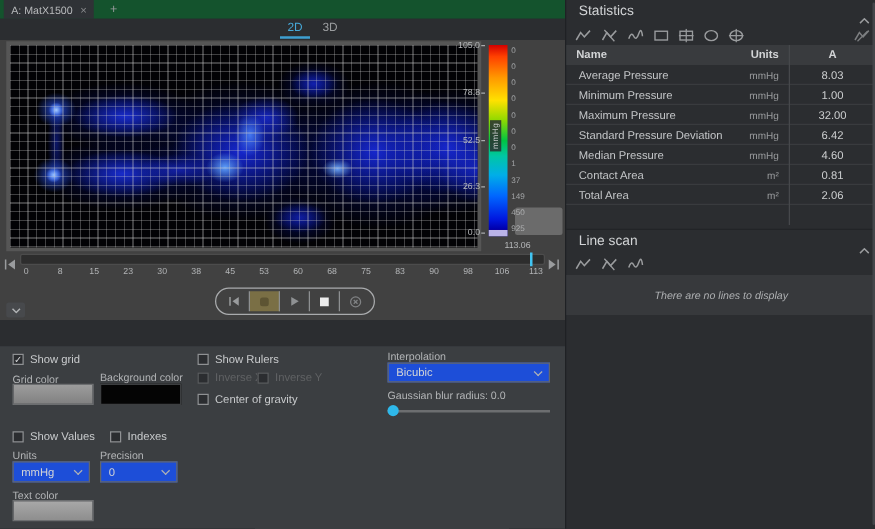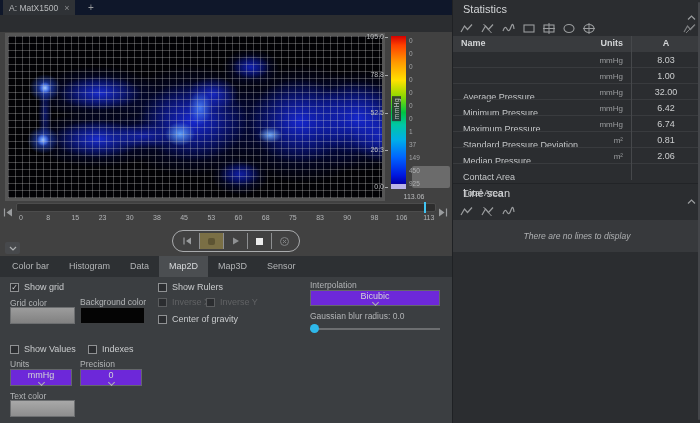--- a/index.html
+++ b/index.html
@@ -1,21 +1,21 @@
 <!DOCTYPE html>
 <html><head>
 <meta charset="utf-8">
 <style>
   * { margin:0; padding:0; box-sizing:border-box; }
   html,body { width:700px; height:423px; background:#2b2d30; font-family:"Liberation Sans",sans-serif; overflow:hidden; }
   .app { position:relative; width:700px; height:423px; color:#c7c9cb; }
 
   
   .left { position:absolute; left:0; top:0; width:452px; height:423px; }
-  .tabbar { position:absolute; left:0; top:0; width:460px; height:15px; background:#0f172a; }
+  .tabbar { position:absolute; left:0; top:0; width:460px; height:15px; background:#14532d; }
   .doc-tab { position:absolute; left:3px; top:0; height:15px; padding:0 6px; background:#2f3236; display:flex; align-items:center; gap:6px; font-size:8.5px; color:#b9bbbd; }
   .doc-tab .x { color:#8a8c8e; font-size:9px; }
   .add-tab { position:absolute; left:84px; top:1px; width:14px; height:13px; text-align:center; line-height:13px; font-size:10px; color:#9a9c9e; }
   .viewswitch { position:absolute; left:0; top:15px; width:452px; height:17px; background:#2b2d30; }
   .vtab { position:absolute; top:1px; height:15px; width:24px; text-align:center; font-size:9.5px; line-height:14px; color:#9a9c9e; }
   .vtab.active { color:#46a8d8; border-bottom:2px solid #3e9fd0; }
 
   .map-region { position:absolute; left:0; top:32px; width:452px; height:224px; background:#414141; }
 
   .map-frame { position:absolute; left:5px; top:1px; width:380px; height:168px; background:#565656; padding:3px; }
@@ -89,37 +89,37 @@
   .ptab.active { background:#4b4e51; color:#d8dadc; }
   .settings { position:absolute; left:0; top:277px; width:452px; height:146px; background:#3b3e41; }
 
   .cbrow { position:absolute; display:flex; align-items:center; gap:5px; }
   .cbx { width:9px; height:9px; border:1px solid #8f9193; background:#2b2d30; flex:0 0 auto; font-size:8px; line-height:8px; text-align:center; color:#d2d4d6; }
   .cbrow .lbl { font-size:9px; color:#c9cbcd; }
   .cbrow.disabled .cbx { border-color:#5b5d5f; }
   .cbrow.disabled .lbl { color:#606264; }
   .field-lbl { position:absolute; font-size:8.5px; color:#b2b4b6; }
   .swatch { position:absolute; border:1px solid #6c6e70; }
-  .sel { position:absolute; background:#6d28d9; border:1px solid #64676a; display:flex; align-items:center; justify-content:space-between; padding:0 6px; font-size:9px; color:#d2d4d6;flex-direction:column; }
+  .sel { position:absolute; background:#1d4ed8; border:1px solid #64676a; display:flex; align-items:center; justify-content:space-between; padding:0 6px; font-size:9px; color:#d2d4d6; }
   .chev { width:5px; height:5px; border-right:1px solid #b0b2b4; border-bottom:1px solid #b0b2b4; transform:rotate(45deg); margin-top:-2px; }
   .slider-track { position:absolute; left:310px; top:328px; width:130px; height:2px; background:#6c6e70; }
   .slider-handle { position:absolute; left:310px; top:324px; width:9px; height:9px; border-radius:50%; background:#2eb8ea; }
 
   
   .right { position:absolute; left:452px; top:0; width:248px; height:423px; background:#2b2d30; border-left:1px solid #1f2124; }
   .sec-title { position:absolute; left:10px; font-size:11px; color:#d2d4d6; }
   .sec-chev { position:absolute; left:234px; }
   .icon { display:inline-flex; }
   .icons-row { position:absolute; display:flex; gap:8px; align-items:center; }
   .stat-head { position:absolute; left:0; top:36px; width:248px; height:16px; background:#393b3e; font-weight:bold; font-size:9px; color:#d2d4d6; }
   .stat-head .h-name { position:absolute; left:8px; top:2px; }
   .stat-head .h-units { position:absolute; right:78px; top:2px; }
   .stat-head .h-a { position:absolute; left:178px; top:2px; width:70px; text-align:center; }
   .stat-row { position:absolute; left:0; width:248px; height:16px; border-bottom:1px solid #393b3e; }
-  .sr-name { position:absolute; left:10px; top:3px; font-size:9px; color:#c4c6c8;margin-top:37px; }
+  .sr-name { position:absolute; left:10px; top:3px; font-size:9px; color:#c4c6c8; }
   .sr-units { position:absolute; right:78px; top:4px; font-size:8px; color:#9a9c9e; }
   .sr-val { position:absolute; left:178px; top:3px; width:70px; text-align:center; font-size:9px; color:#cccecf; }
   .col-div { position:absolute; left:178px; top:36px; width:1px; height:144px; background:#46484b; }
   .ls-sep { position:absolute; left:0; top:183px; width:248px; height:1px; background:#222427; }
   .ls-empty { position:absolute; left:0; top:220px; width:248px; height:32px; background:#37393c; display:flex; align-items:center; justify-content:center; }
   .ls-empty span { font-style:italic; font-size:8.5px; color:#aeb0b2; }
   .scrollbar { position:absolute; left:245px; top:2px; width:2px; height:418px; background:#44464a; border-radius:1px; }
 </style>
 </head>
 <body>
@@ -129,20 +129,24 @@
   <div class="left">
 
     <div class="tabbar">
       <div class="doc-tab">
         <span>A: MatX1500</span>
         <span class="x">×</span>
       </div>
       <div class="add-tab">+</div>
     </div>
 
+    <div class="viewswitch">
+      <div class="vtab active" style="left:224px">2D</div>
+      <div class="vtab" style="left:252px">3D</div>
+    </div>
 
     <div class="map-region">
 
       <div class="map-frame">
         <div class="heatmap"></div>
       </div>
 
       <div class="colorbar"></div>
       <div class="cb-scale" style="top:1px">105.0</div>
       <div class="cb-scale" style="top:39px">78.8</div>
@@ -226,28 +230,20 @@
         </div>
       </div>
 
       <div class="collapse-btn">
         <svg width="8" height="5" viewBox="0 0 8 5">
             <polyline points="1,1 4,4 7,1" fill="none" stroke="#aeb0b2" stroke-width="1.2"></polyline>
           </svg>
       </div>
     </div>
 
-    <div class="panel-tabs">
-      <div class="ptab">Color bar</div>
-      <div class="ptab">Histogram</div>
-      <div class="ptab">Data</div>
-      <div class="ptab active">Map2D</div>
-      <div class="ptab">Map3D</div>
-      <div class="ptab">Sensor</div>
-    </div>
 
     <div class="settings"></div>
 
     <div class="cbrow" style="left:10px; top:282px">
       <span class="cbx">✓</span>
       <span class="lbl">Show grid</span>
     </div>
     <div class="field-lbl" style="left:10px; top:298px">Grid color</div>
     <div class="swatch" style="left:10px; top:307px; width:65px; height:17px; background:linear-gradient(#9c9c9c,#818181)"></div>
     <div class="field-lbl" style="left:80px; top:297px">Background color</div>
@@ -381,21 +377,21 @@
       <span class="sr-val">32.00</span>
     </div>
     <div class="stat-row" style="top:100px">
       <span class="sr-name">Standard Pressure Deviation</span>
       <span class="sr-units">mmHg</span>
       <span class="sr-val">6.42</span>
     </div>
     <div class="stat-row" style="top:116px">
       <span class="sr-name">Median Pressure</span>
       <span class="sr-units">mmHg</span>
-      <span class="sr-val">6.74</span>
+      <span class="sr-val">4.60</span>
     </div>
     <div class="stat-row" style="top:132px">
       <span class="sr-name">Contact Area</span>
       <span class="sr-units">m²</span>
       <span class="sr-val">0.81</span>
     </div>
     <div class="stat-row" style="top:148px">
       <span class="sr-name">Total Area</span>
       <span class="sr-units">m²</span>
       <span class="sr-val">2.06</span>

